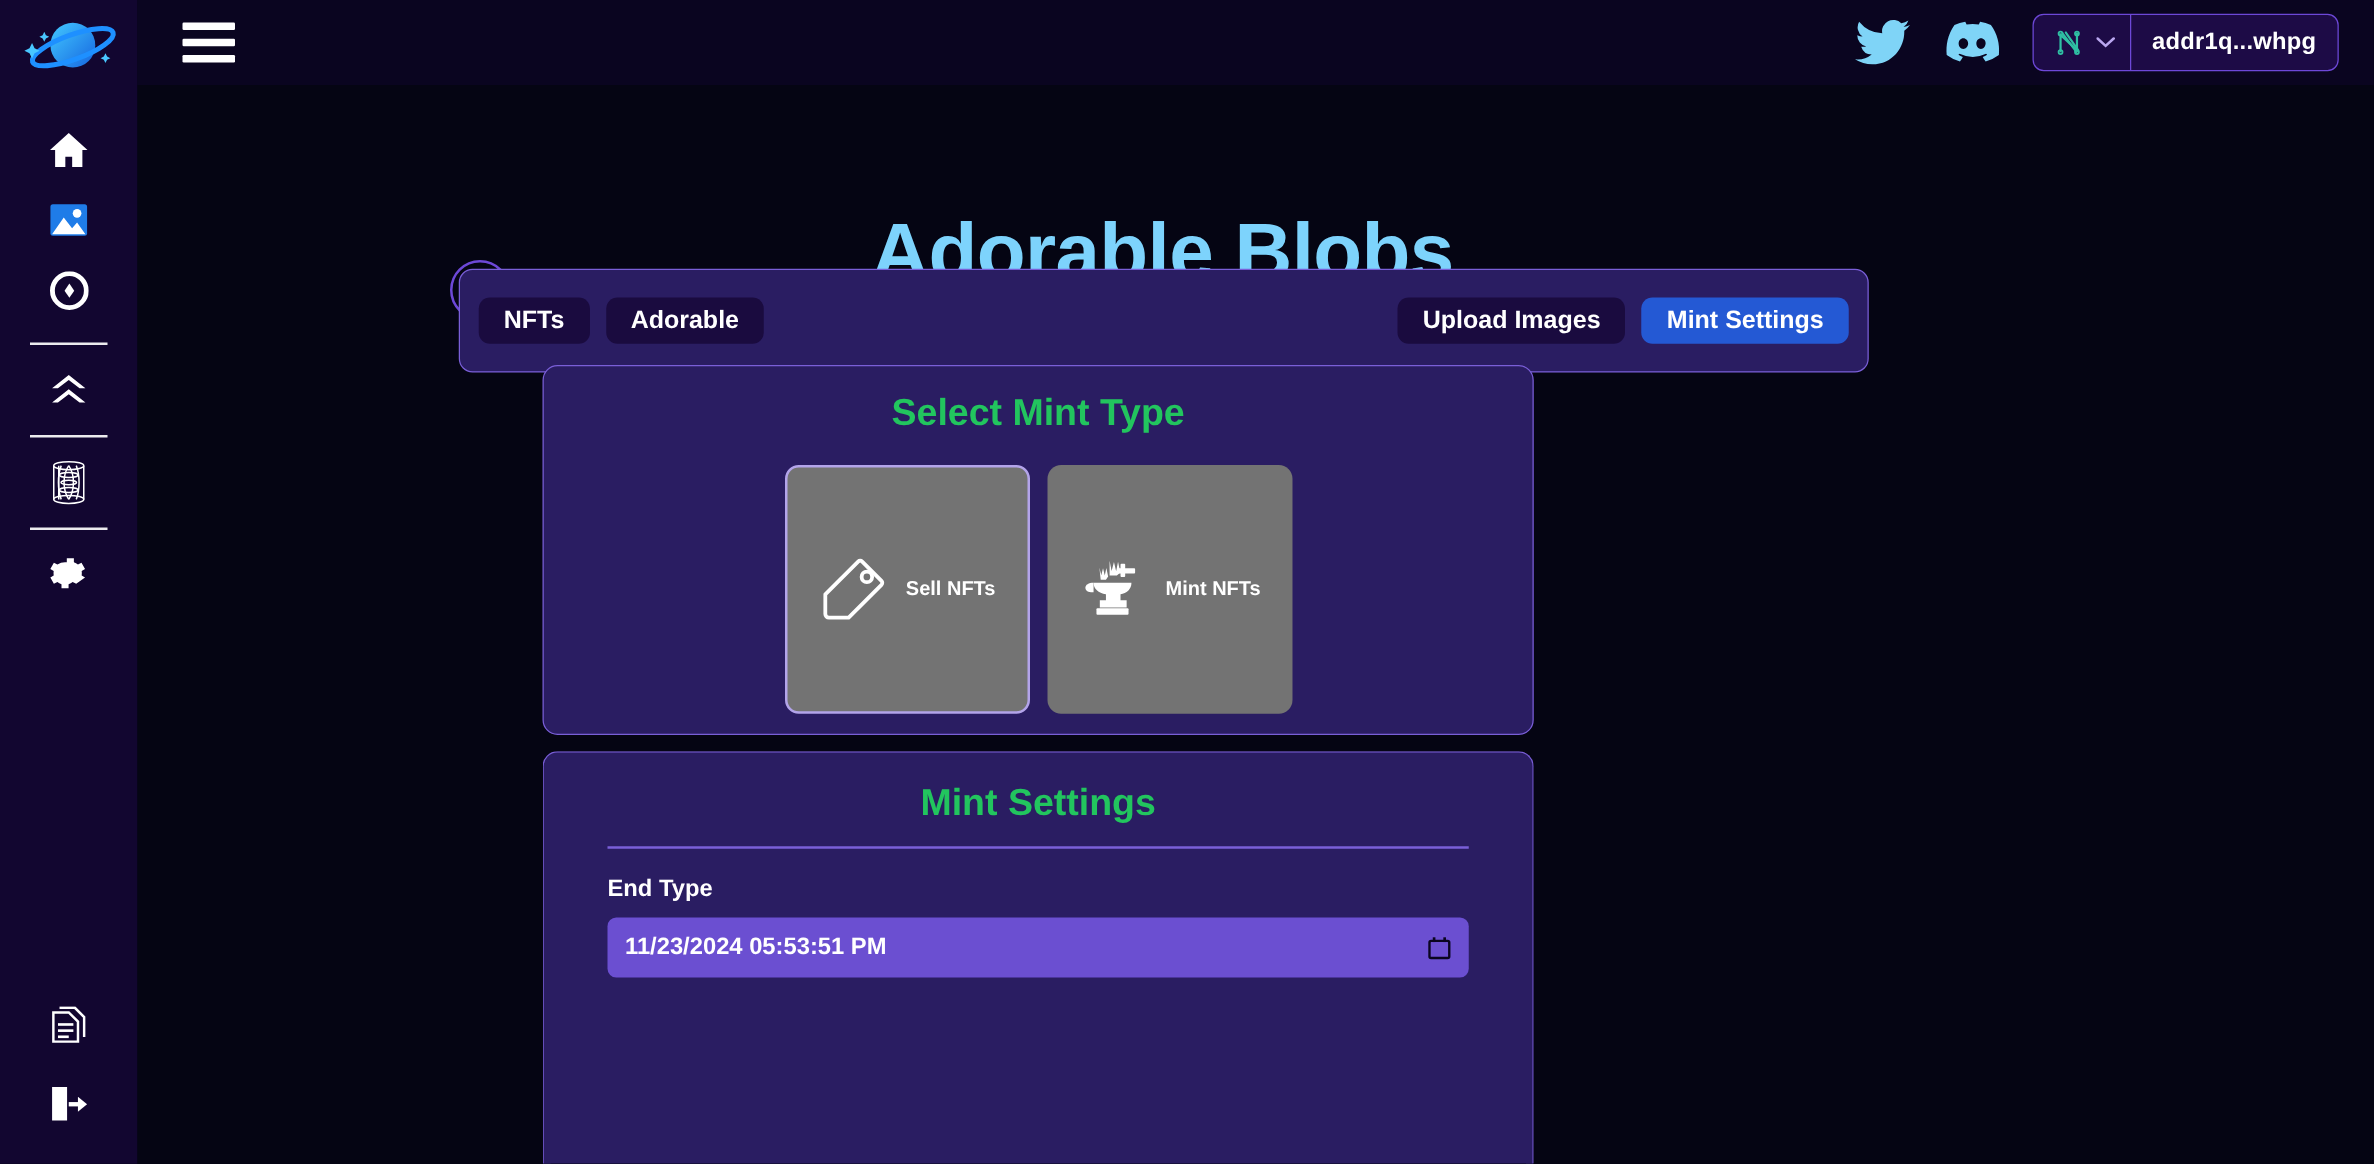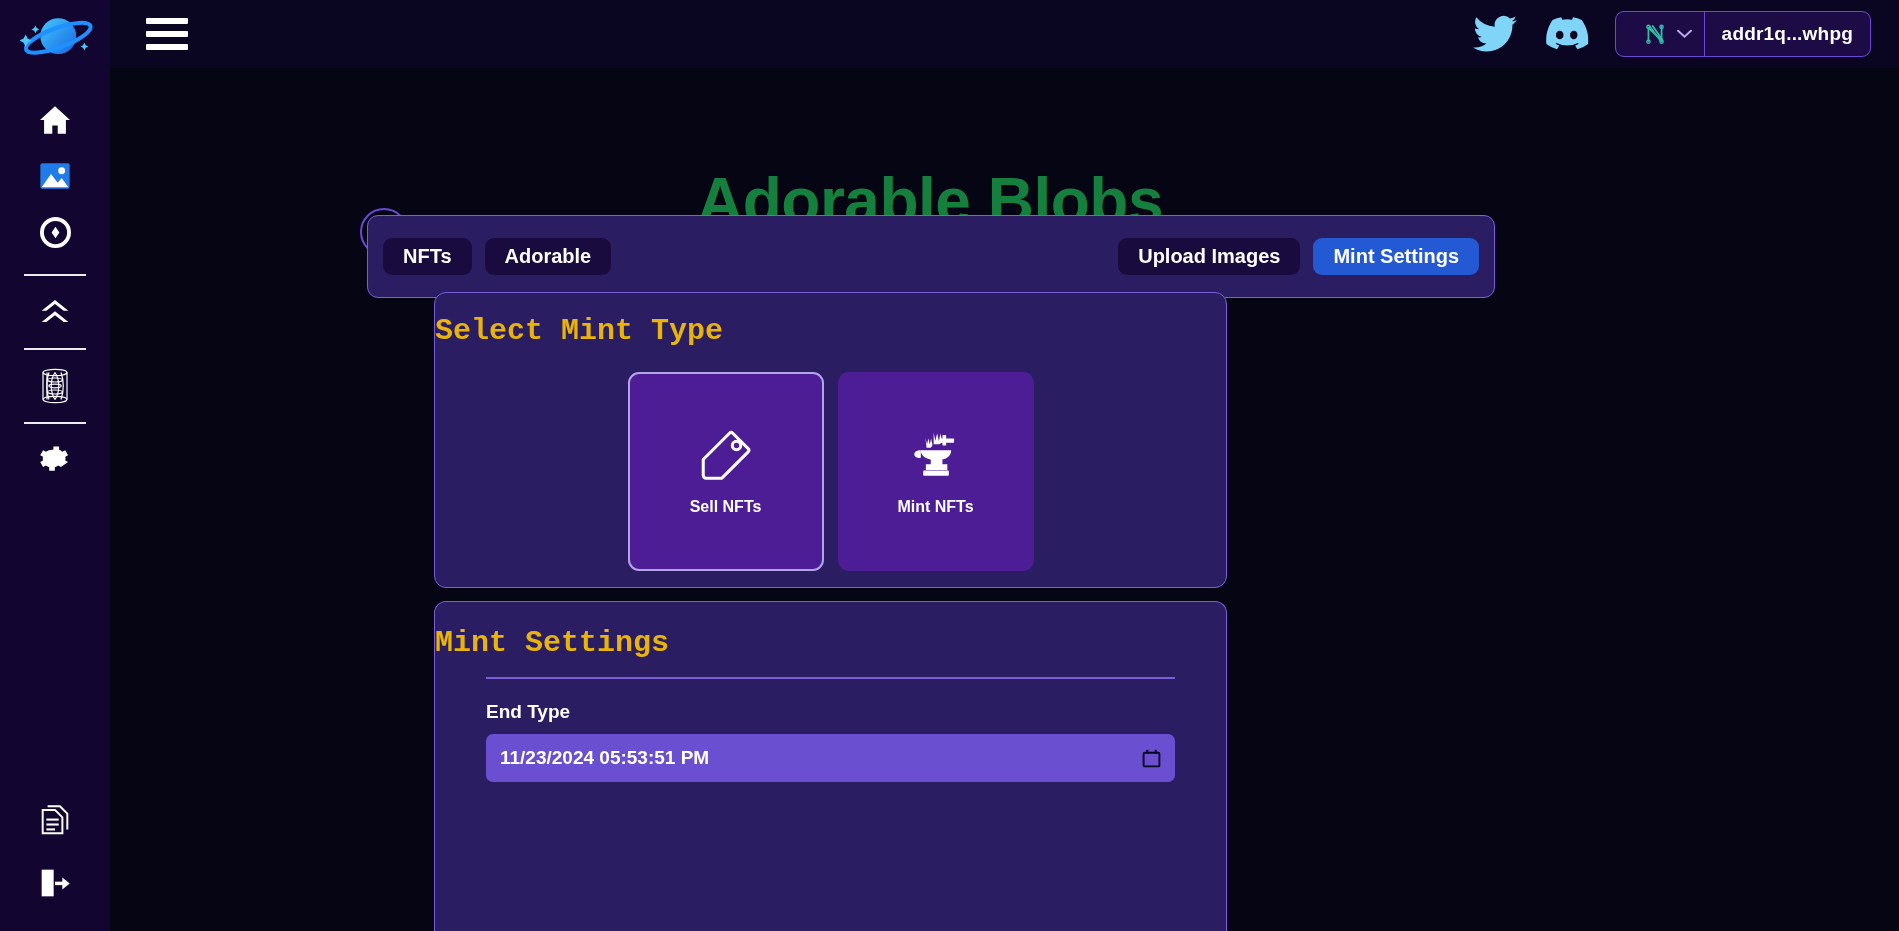--- a/index.html
+++ b/index.html
@@ -51,21 +51,20 @@
   }
   .social-icon { cursor: pointer; display:block; }
   #wallet-pill {
     display: flex; align-items: stretch;
     height: 46px;
     border: 1px solid #6d48d7;
     border-radius: 9px;
     background: #1d0b46;
     overflow: hidden;
     cursor: pointer;
-    padding-left: 11px;
   }
   #wallet-select {
     display: flex; align-items: center; gap: 7px;
     padding: 0 12px 0 13px;
     border-right: 1px solid #6d48d7;
   }
   #wallet-address {
     display: flex; align-items: center;
     padding: 0 17px;
     color: #ffffff; font-weight: bold; font-size: 19px;
@@ -82,21 +81,21 @@
   #back-button {
     position: absolute; left: 250px; top: 140px;
     width: 48px; height: 48px;
     border: 2.5px solid #6d48d7; border-radius: 50%;
     display: flex; align-items: center; justify-content: center;
     cursor: pointer;
   }
   #page-title {
     position: absolute; left: 0; top: 96px; width: 1640px;
     text-align: center;
-    color: #15803d; font-size: 64px; font-weight: bold;
+    color: #7dd3fc; font-size: 64px; font-weight: bold;
     letter-spacing: -.5px;
   }
 
   
   #tabbar {
     position: absolute; left: 257px; top: 147px;
     width: 1128px; height: 83px;
     background: #2a1d62;
     border: 1px solid #7a5fd8;
     border-radius: 11px;
@@ -119,34 +118,34 @@
     position: absolute; left: 324px;
     width: 793px;
     background: #2a1d62;
     border: 1px solid #7a5fd8;
     border-radius: 12px;
   }
   #mint-type-panel { top: 224px; height: 296px; }
   #mint-settings-panel { top: 533px; height: 330px; border-radius: 12px 12px 0 0; border-bottom: none; }
 
   .panel-title {
-    text-align: left; color: #eab308;
-    font-size: 30px; font-weight: bold; font-family: Liberation Mono, monospace;
+    text-align: center; color: #22c55e;
+    font-size: 30px; font-weight: bold;
   }
   #mint-type-title { margin-top: 21px; }
   #mint-settings-title { margin-top: 24px; }
 
   #mint-type-options {
     display: flex; justify-content: center; gap: 14px; margin-top: 24px;
   }
   .mint-tile {
     width: 196px; height: 199px;
-    background: #4c1d95;
+    background: #737373;
     border-radius: 11px;
-    display: flex; flex-direction: column;
+    display: flex; 
     align-items: center; justify-content: center;
     gap: 14px;
     cursor: pointer;
   }
   .mint-tile.selected { border: 2px solid #b3a4ea; }
   .mint-tile-label { color: #ffffff; font-size: 16px; font-weight: bold; }
 
   #settings-divider {
     margin: 17px 51px 0 51px;
     height: 2px; background: #7a5fd8;

